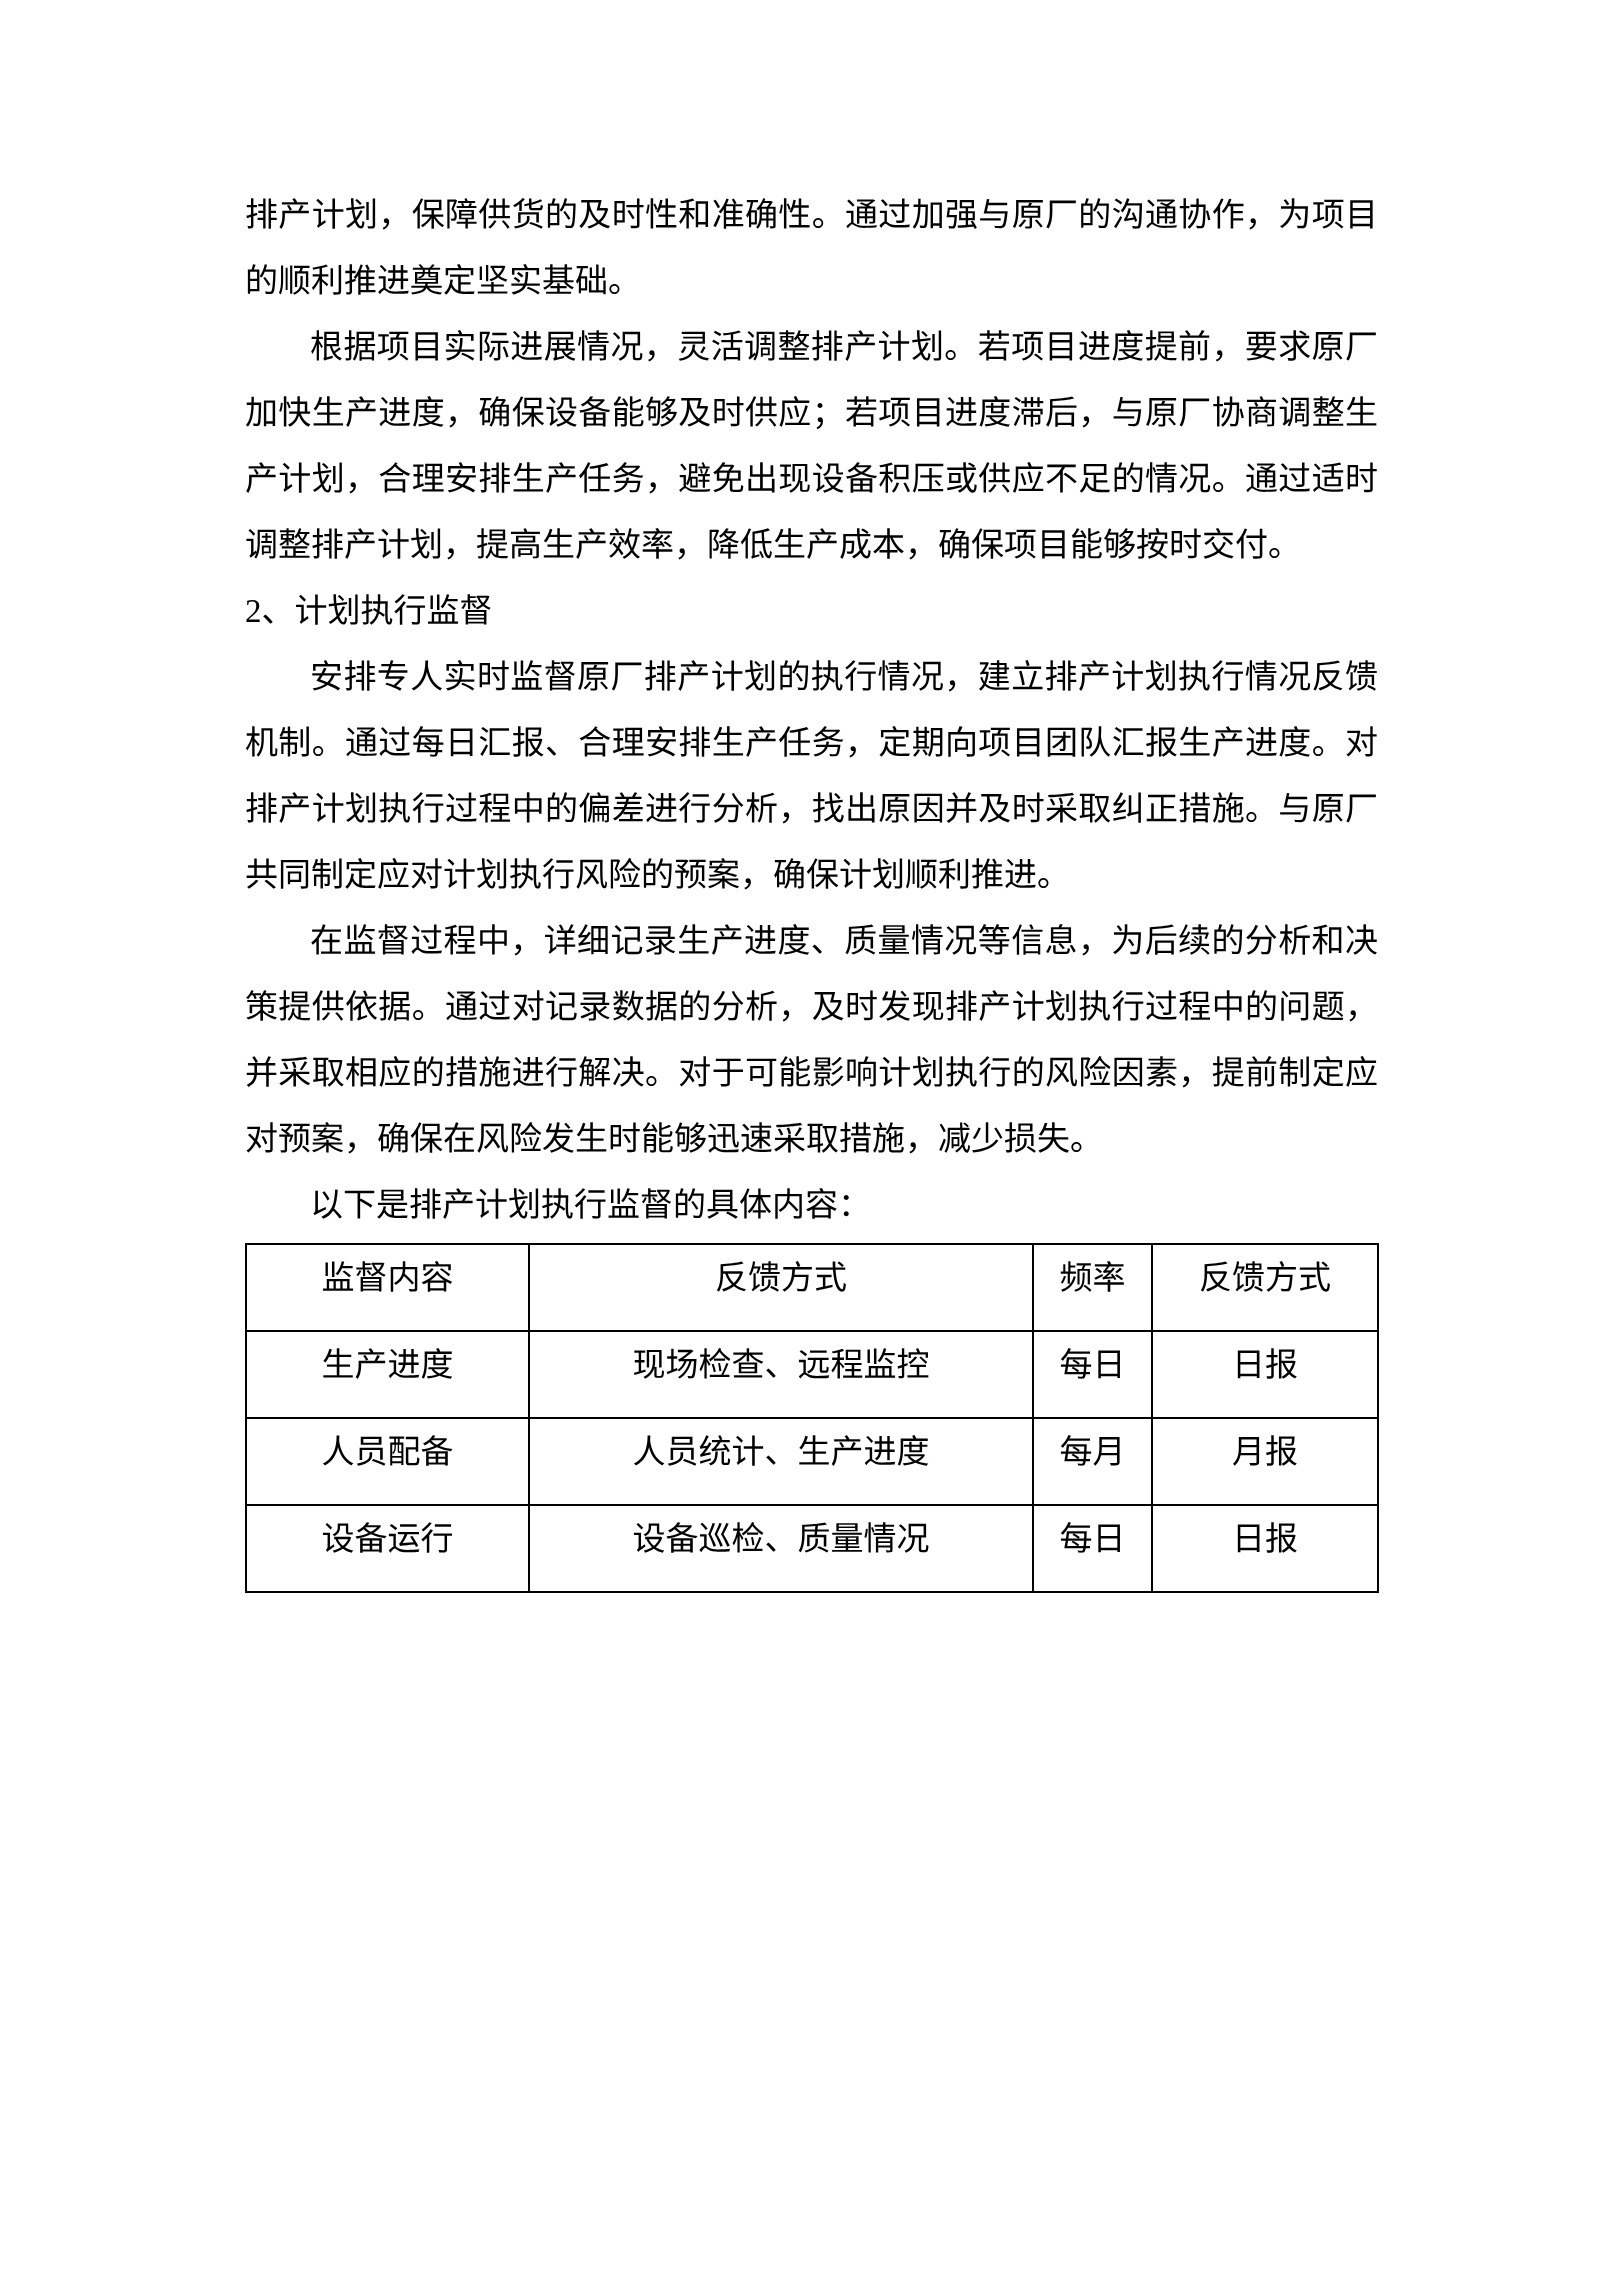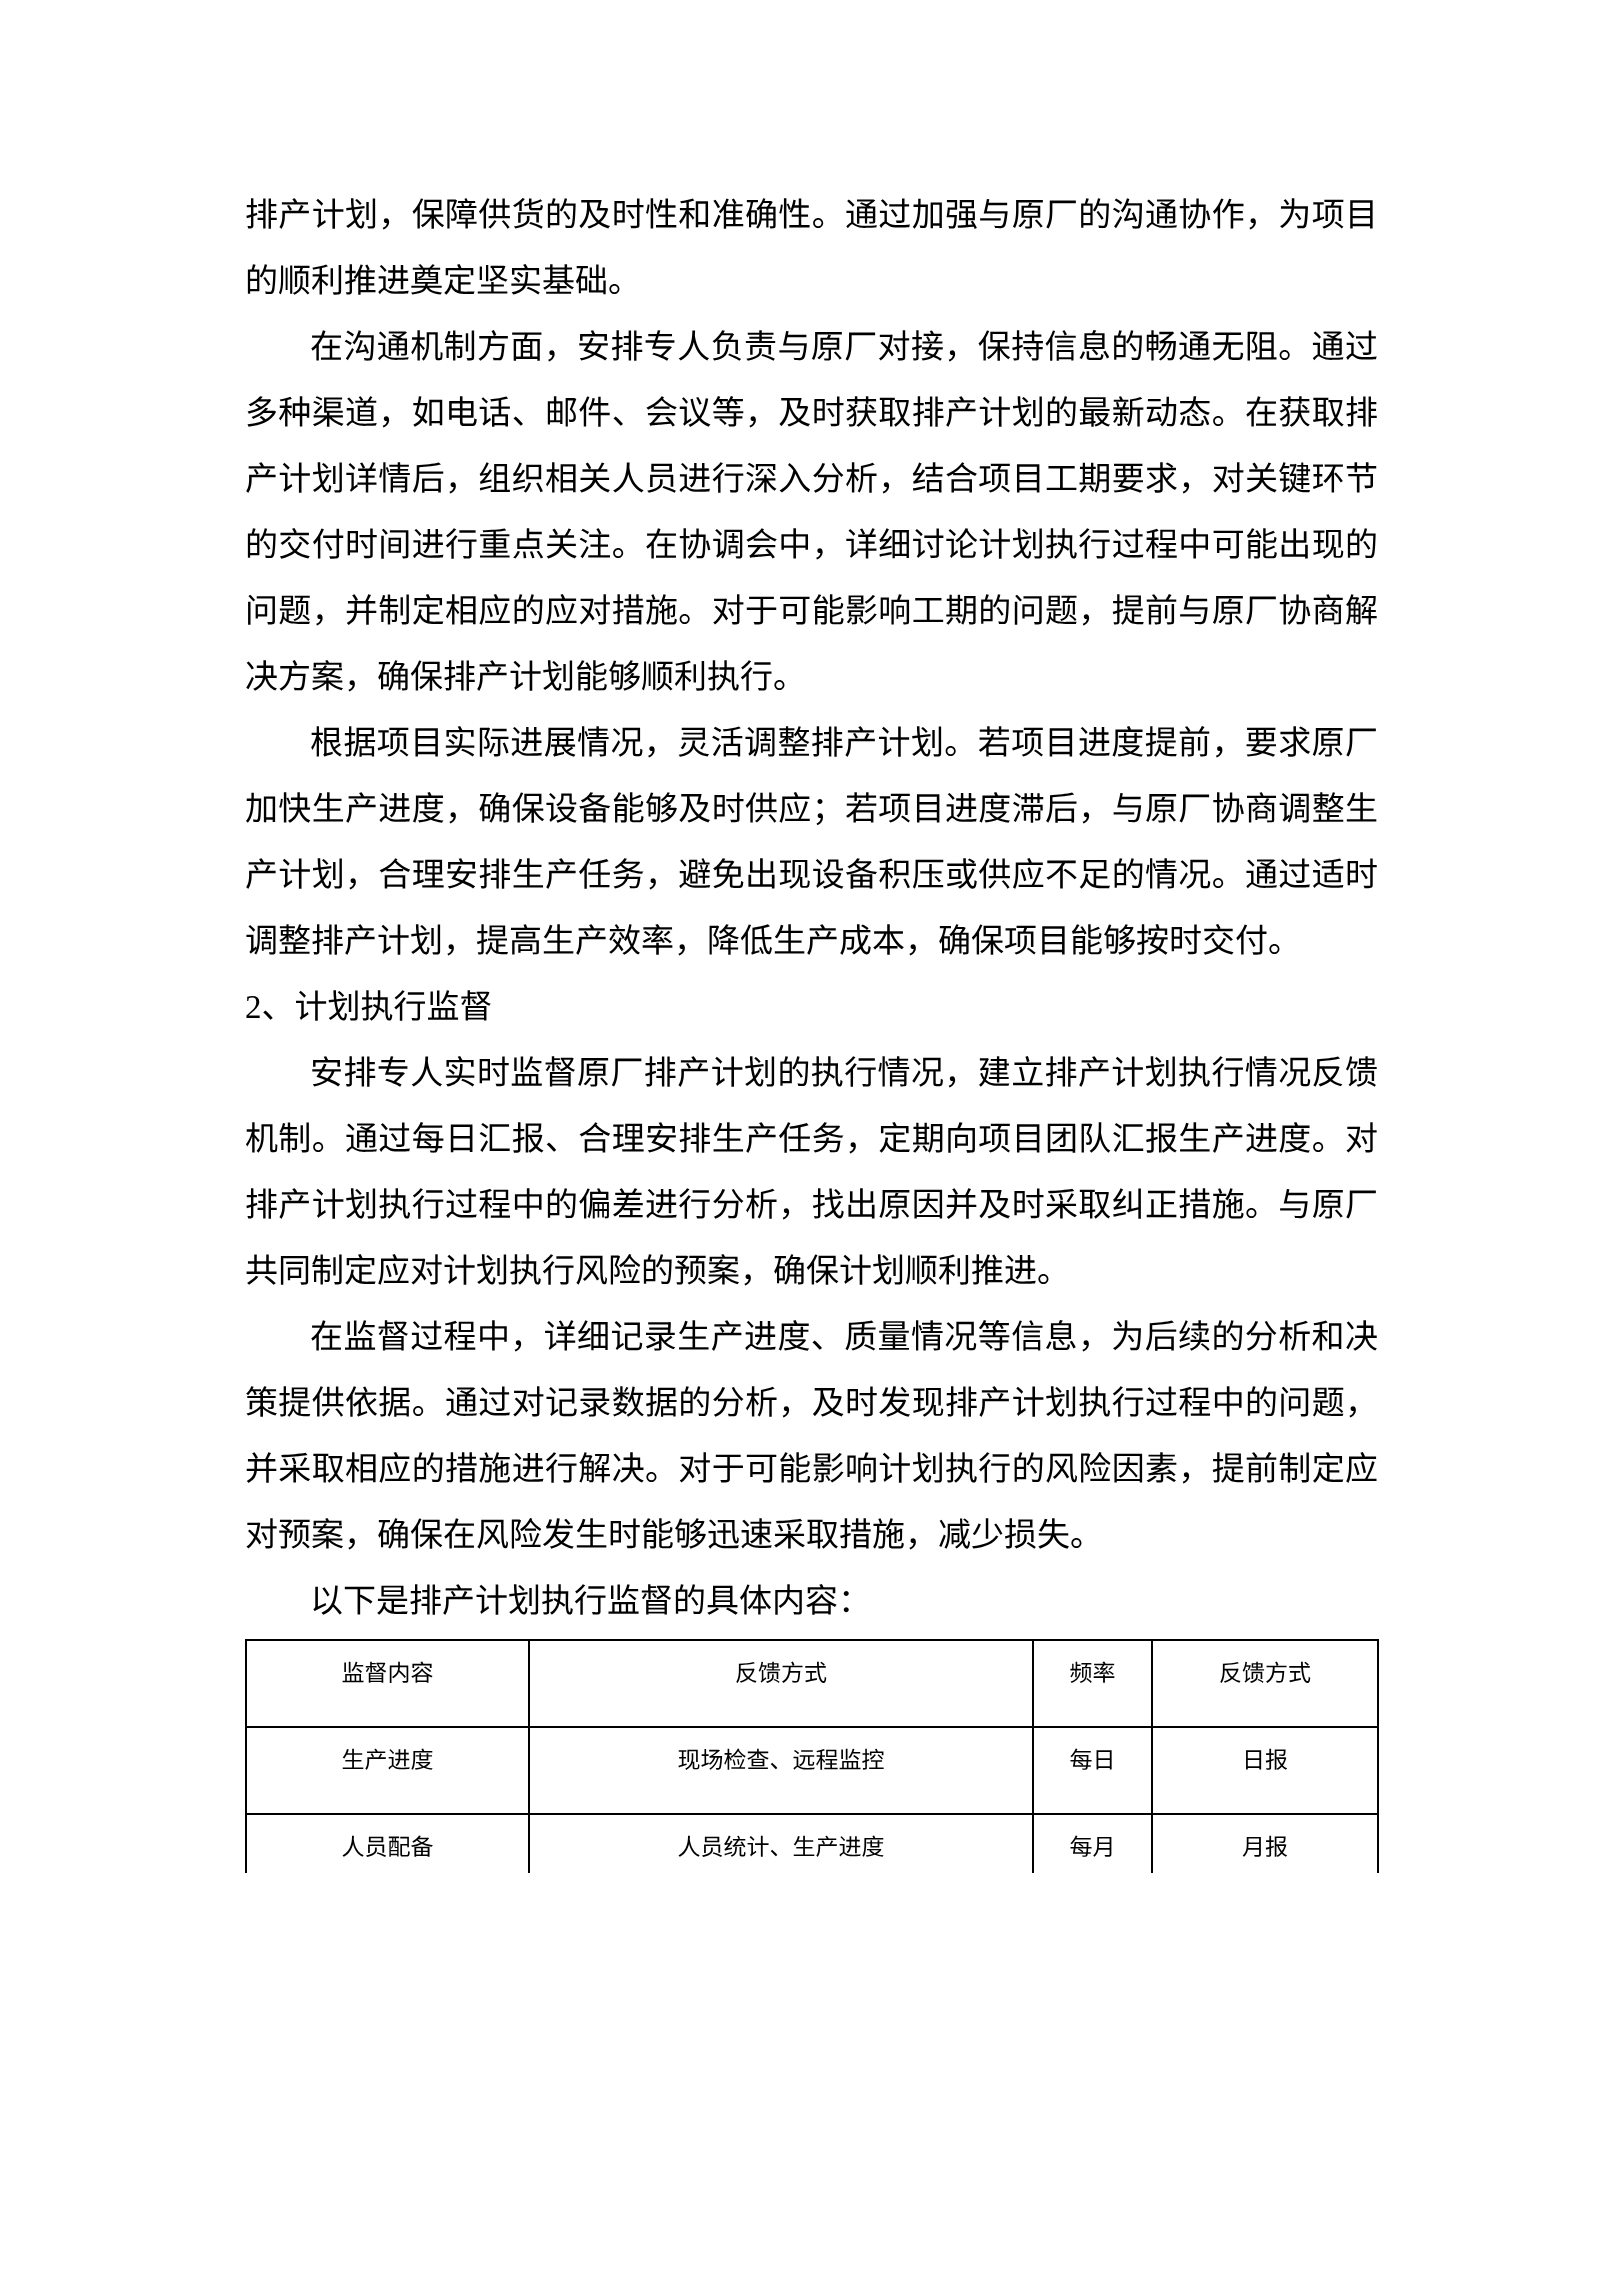--- a/index.html
+++ b/index.html
@@ -45,35 +45,34 @@
     margin-top: 5.2px;
   }
   table.doc-table th,
   table.doc-table td {
     border: 2.6px solid #000000;
     height: 85px;
     padding: 0;
     vertical-align: top;
     text-align: center;
     font-weight: normal;
-    font-size: 23px;
+    font-size: 33px;
     line-height: 66px;
     font-family: "Liberation Serif", "DejaVu Serif", serif;
     color: #000000;
     overflow: hidden;
   }
 </style>
 </head>
 <body>
 
 <div class="page">
   <div class="content">
 
     <p class="para">排产计划，保障供货的及时性和准确性。通过加强与原厂的沟通协作，为项目的顺利推进奠定坚实基础。</p>
-    <p class="para indent">在沟通机制方面，安排专人负责与原厂对接，保持信息的畅通无阻。通过多种渠道，如电话、邮件、会议等，及时获取排产计划的最新动态。在获取排产计划详情后，组织相关人员进行深入分析，结合项目工期要求，对关键环节的交付时间进行重点关注。在协调会中，详细讨论计划执行过程中可能出现的问题，并制定相应的应对措施。对于可能影响工期的问题，提前与原厂协商解决方案，确保排产计划能够顺利执行。</p>
     <p class="para indent">根据项目实际进展情况，灵活调整排产计划。若项目进度提前，要求原厂加快生产进度，确保设备能够及时供应；若项目进度滞后，与原厂协商调整生产计划，合理安排生产任务，避免出现设备积压或供应不足的情况。通过适时调整排产计划，提高生产效率，降低生产成本，确保项目能够按时交付。</p>
     <p class="para heading">2、计划执行监督</p>
     <p class="para indent">安排专人实时监督原厂排产计划的执行情况，建立排产计划执行情况反馈机制。通过每日汇报、合理安排生产任务，定期向项目团队汇报生产进度。对排产计划执行过程中的偏差进行分析，找出原因并及时采取纠正措施。与原厂共同制定应对计划执行风险的预案，确保计划顺利推进。</p>
     <p class="para indent">在监督过程中，详细记录生产进度、质量情况等信息，为后续的分析和决策提供依据。通过对记录数据的分析，及时发现排产计划执行过程中的问题，并采取相应的措施进行解决。对于可能影响计划执行的风险因素，提前制定应对预案，确保在风险发生时能够迅速采取措施，减少损失。</p>
     <p class="para indent">以下是排产计划执行监督的具体内容：</p>
 
     <table class="doc-table">
       <colgroup>
         <col style="width:283px">
         <col style="width:504px">

